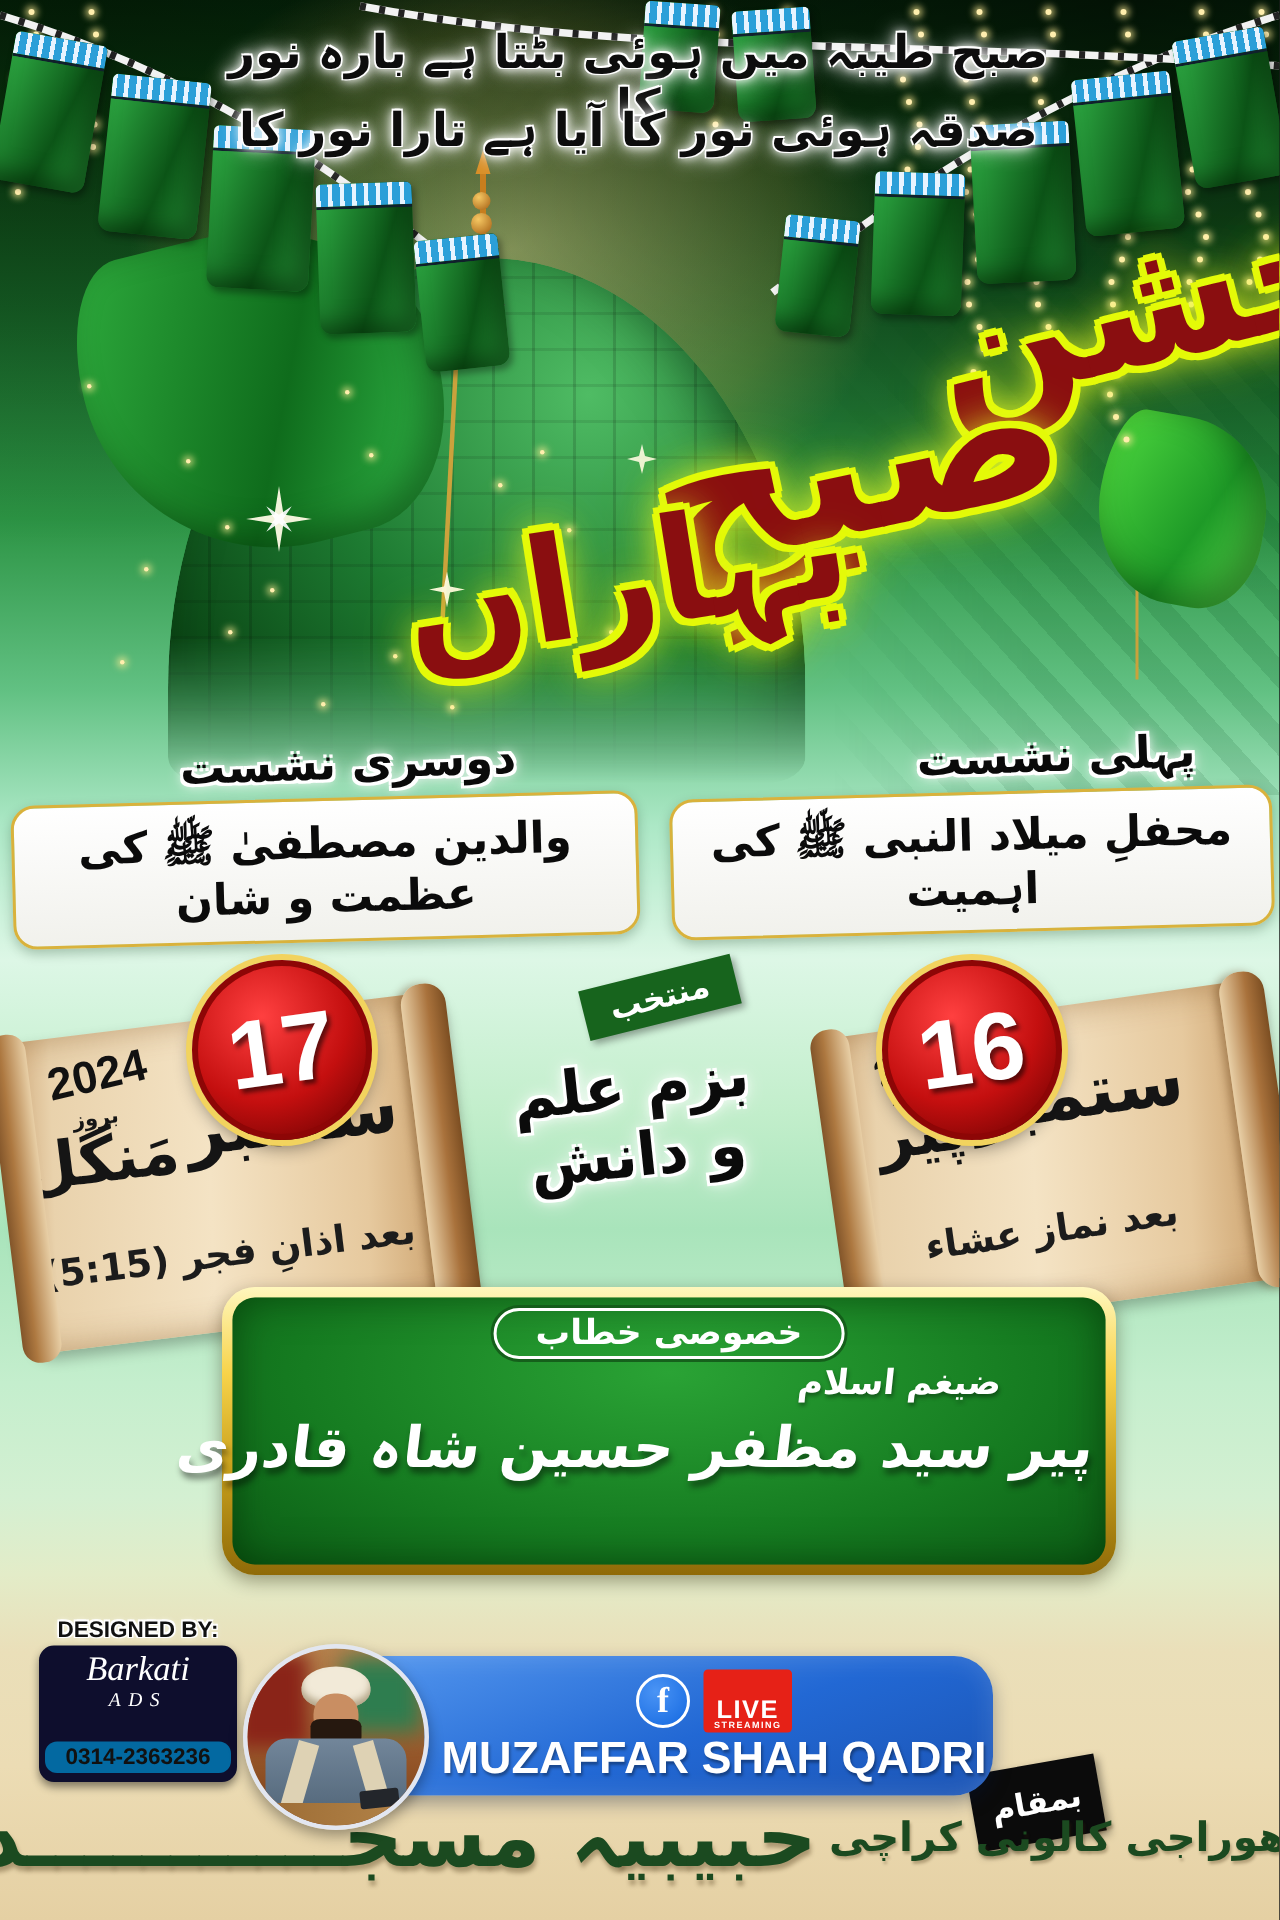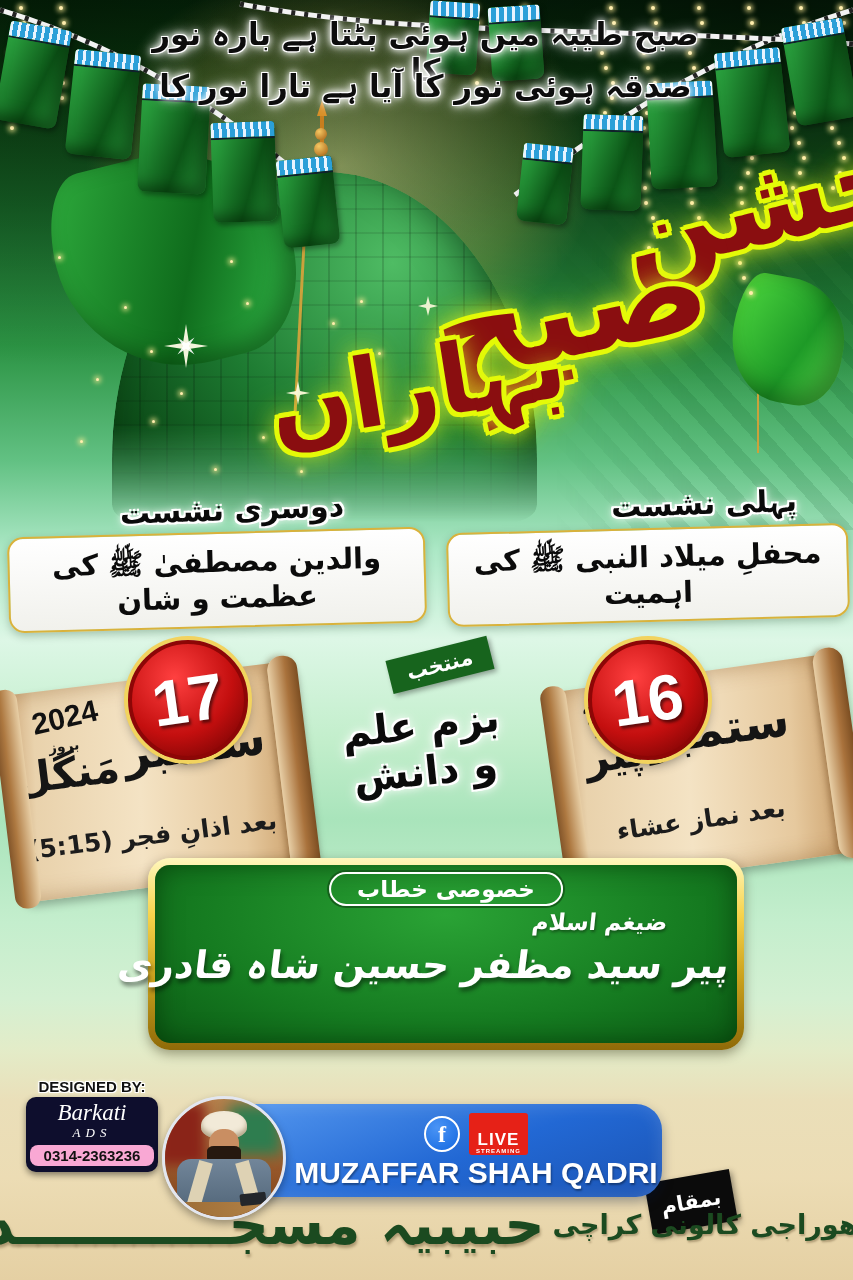--- a/index.html
+++ b/index.html
@@ -106,21 +106,21 @@
     transform:skewX(-6deg);text-shadow:1px 2px 3px rgba(0,0,0,.4);}
   .speaker-name{position:absolute;left:8px;right:8px;top:78px;text-align:center;color:#fff;font-size:38px;font-weight:bold;
     direction:rtl;white-space:nowrap;transform:skewX(-7deg);text-shadow:2px 4px 4px rgba(0,0,0,.45);}
   
   .designed{left:26px;top:1078px;width:132px;z-index:7;text-align:center;font-family:"Liberation Sans",sans-serif;}
   .designed .lbl{font-size:15px;font-weight:900;color:#111;
     text-shadow:0 0 4px #fff,1px 1px 0 #fff,-1px -1px 0 #fff,1px -1px 0 #fff,-1px 1px 0 #fff;}
   .navybox{margin-top:2px;background:#0e0e2d;border-radius:10px;padding:4px 4px 6px;box-shadow:0 3px 6px rgba(0,0,0,.45);}
   .navybox .nm{font-family:"Liberation Serif",serif;font-style:italic;font-size:23px;color:#fff;line-height:1.05;}
   .navybox .ads{font-family:"Liberation Serif",serif;font-style:italic;font-size:13px;letter-spacing:5px;color:#fff;}
-  .phone-pill{margin-top:4px;background:#f9a8d4;border-radius:8px;font-size:15px;font-weight:900;color:#111;padding:2px 2px;}
+  .phone-pill{margin-top:20px;background:#0369a1;border-radius:8px;font-size:15px;font-weight:900;color:#111;padding:2px 2px;}
   
   .live-banner{left:228px;top:1104px;width:434px;height:93px;z-index:7;border-radius:26px;box-sizing:border-box;
     background:linear-gradient(160deg,#5598ef,#2268d4 55%,#1b54b4);
     box-shadow:0 5px 12px rgba(0,20,60,.35), inset 0 0 18px rgba(255,255,255,.15);
     padding-left:62px;font-family:"Liberation Sans",sans-serif;color:#fff;}
   .lb-row1{display:flex;align-items:center;justify-content:center;gap:9px;margin-top:9px;}
   .fb-circle{width:32px;height:32px;border-radius:50%;background:radial-gradient(circle at 35% 30%,#4a94f5,#1468e0);
     border:2px solid #fff;display:flex;align-items:center;justify-content:center;
     font-family:"Liberation Serif",serif;font-weight:bold;font-size:24px;color:#fff;line-height:0;}
   .live-badge{background:#e62117;border-radius:3px;padding:18px 7px 1px;text-align:center;line-height:1;}

